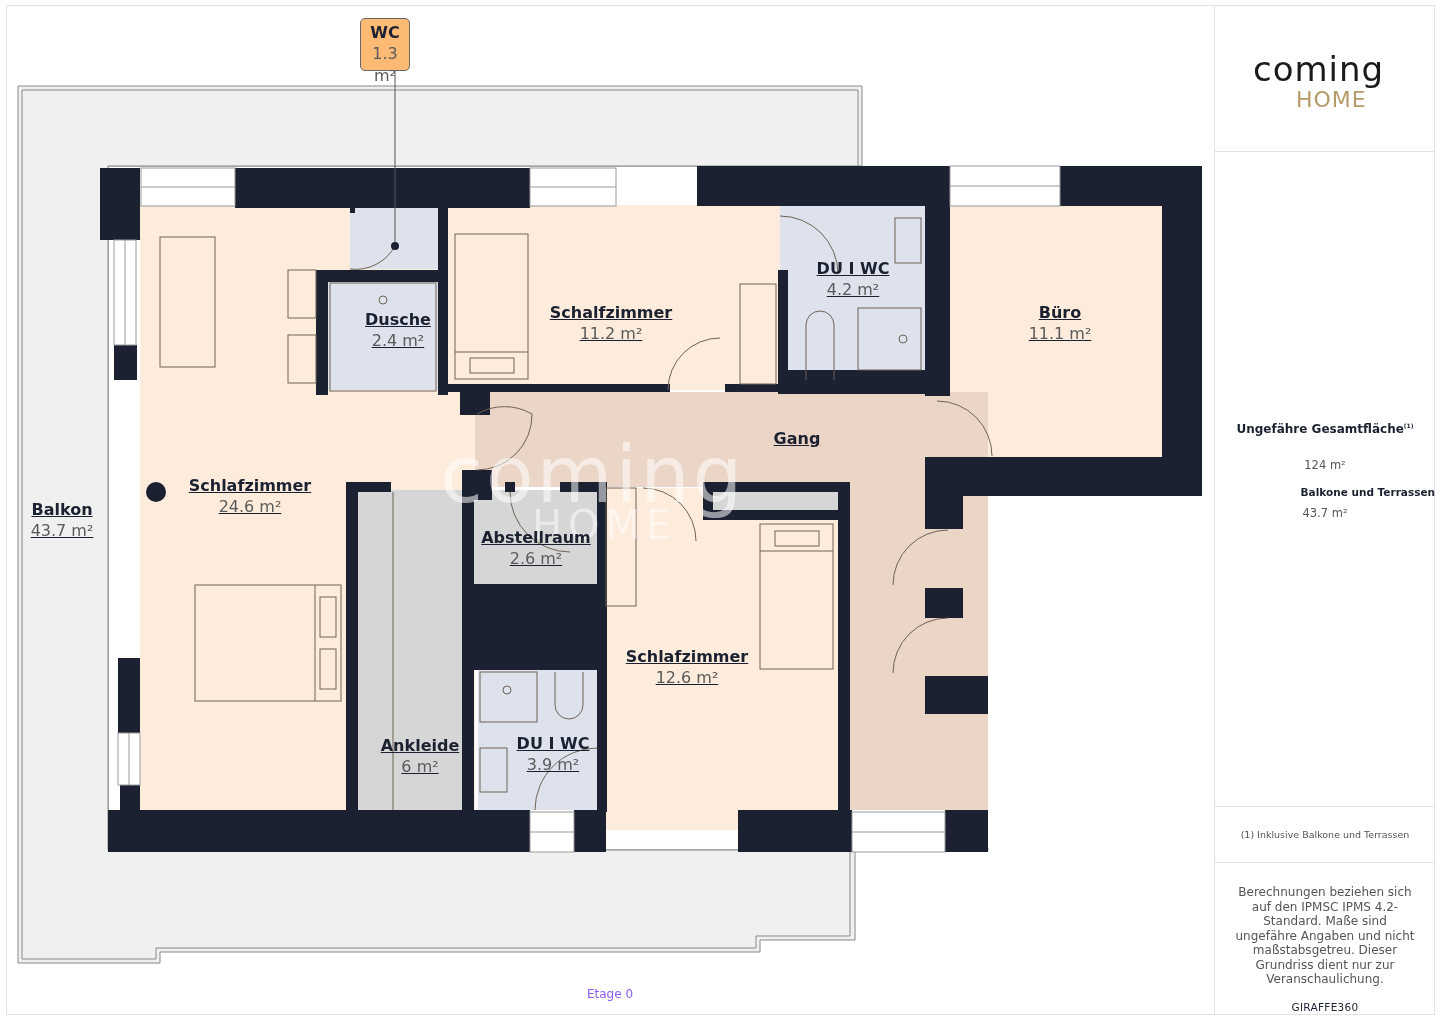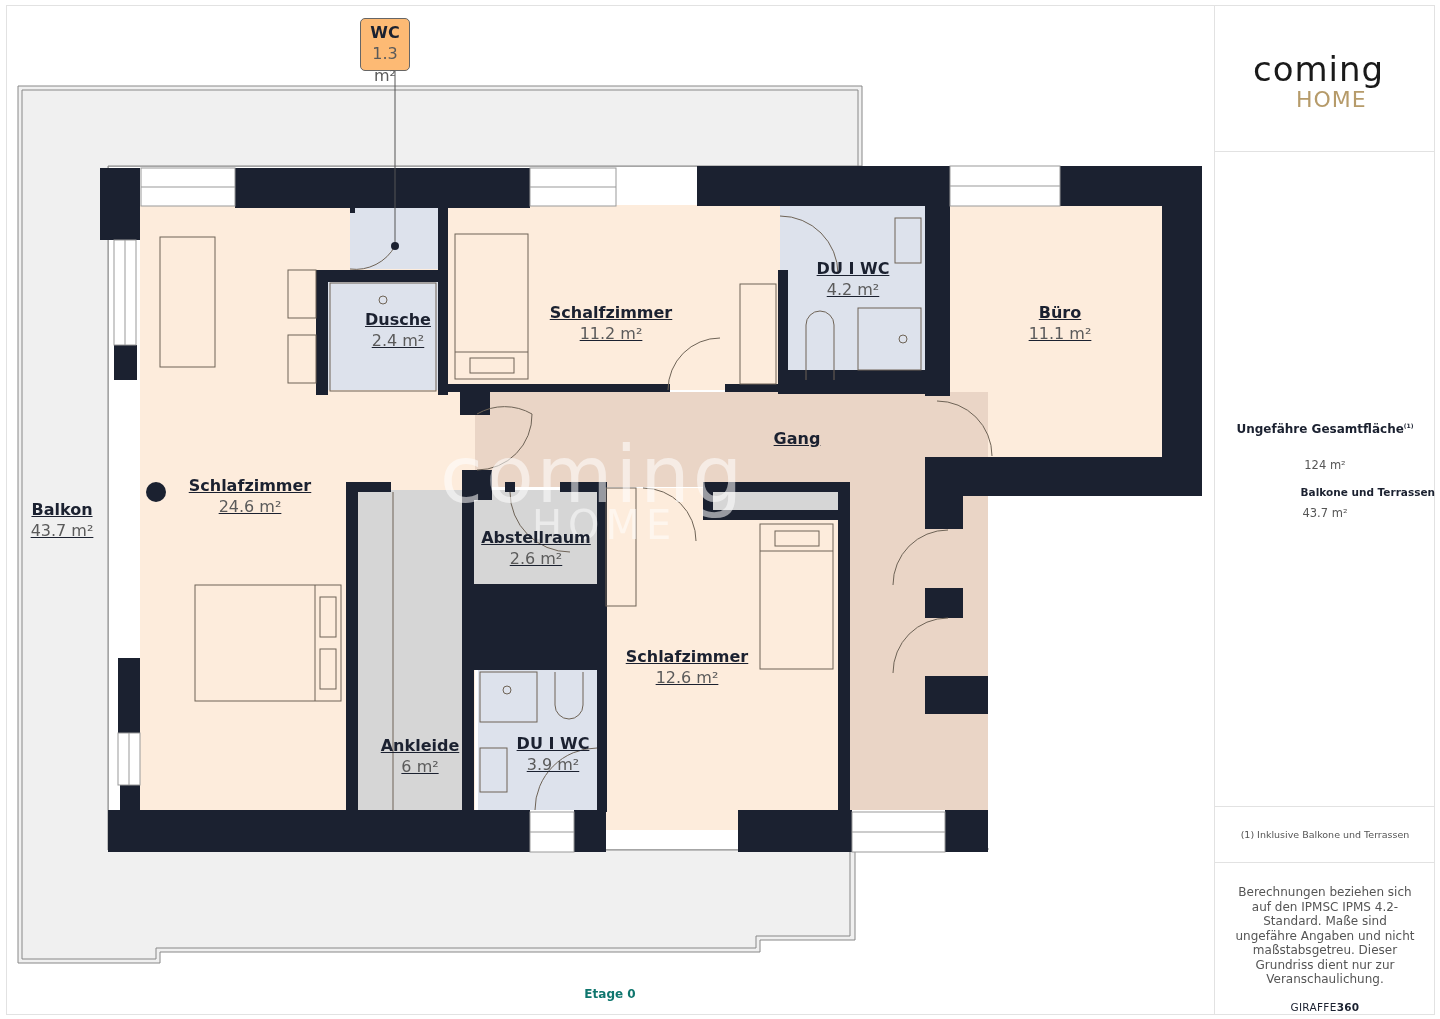--- a/index.html
+++ b/index.html
@@ -11,26 +11,26 @@
   .logo-top { position: absolute; left: 0; top: 0; font-family: "DejaVu Sans", sans-serif; font-size: 34px; letter-spacing: 1px; color: #1a1a1a; font-weight: normal; }
   .logo-bottom { position: absolute; left: 43px; top: 38px; font-family: "DejaVu Sans", sans-serif; font-size: 22px; letter-spacing: 1px; color: #b69b6a; }
   .area-title { font-size: 12px; font-weight: bold; color: #1b2130; margin-top: 0; }
   .area-title sup { font-size: 6px; }
   .area-val { font-size: 11.5px; color: #555; margin-top: 22px; }
   .area-sub { font-size: 10.5px; font-weight: bold; color: #1b2130; margin-top: 14px; text-align: right; }
   .area-val2 { font-size: 11.5px; color: #555; margin-top: 8px; }
   .footnote { font-size: 9.5px; color: #555; }
   .disclaimer { font-size: 12px; color: #555; line-height: 14.5px; padding: 0 18px; }
   .brand { font-size: 10.5px; color: #1b2130; margin-top: 14px; letter-spacing: 0.3px; }
-  .brand b { font-weight: bold; }
+  .brand b { font-weight: normal; }
   .room-label { position: absolute; text-align: center; transform: translateX(-50%); white-space: nowrap; text-decoration: underline; }
   .room-name { font-size: 16px; font-weight: bold; color: #1b2130; line-height: 20px; }
   .room-area { font-size: 16px; color: #5a5a5a; line-height: 22px; }
   .wc-callout { position: absolute; left: 360px; top: 18px; width: 50px; height: 53px; border: 1.5px solid #666; border-radius: 5px; background: #fdba74; box-sizing: border-box; text-align: center; }
-  .floor-label { position: absolute; left: 610px; top: 987px; transform: translateX(-50%); font-size: 12px; font-weight: bold; color: #0f766e; }
+  .floor-label { position: absolute; left: 610px; top: 987px; transform: translateX(-50%); font-size: 12px; font-weight: normal; color: #8b5cf6; }
   .watermark { position: absolute; left: 440px; top: 430px; width: 330px; height: 130px; pointer-events: none; }
   .wm-top { position: absolute; left: 0; top: 0; font-size: 78px; color: rgba(255,255,255,0.55); letter-spacing: 3px; }
   .wm-bottom { position: absolute; left: 92px; top: 72px; font-size: 40px; color: rgba(255,255,255,0.5); letter-spacing: 6px; }
 </style>
 </head>
 <body>
 
 <div class="frame"></div>
 
 <svg class="plan-svg" width="1214" height="1019" viewBox="0 0 1214 1019" style="position:absolute;left:0;top:0;">

